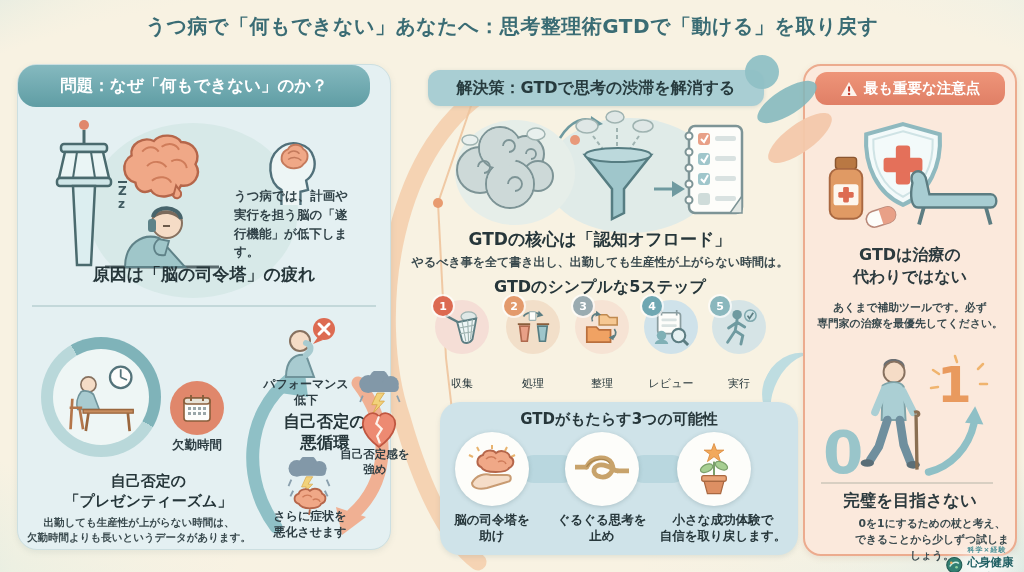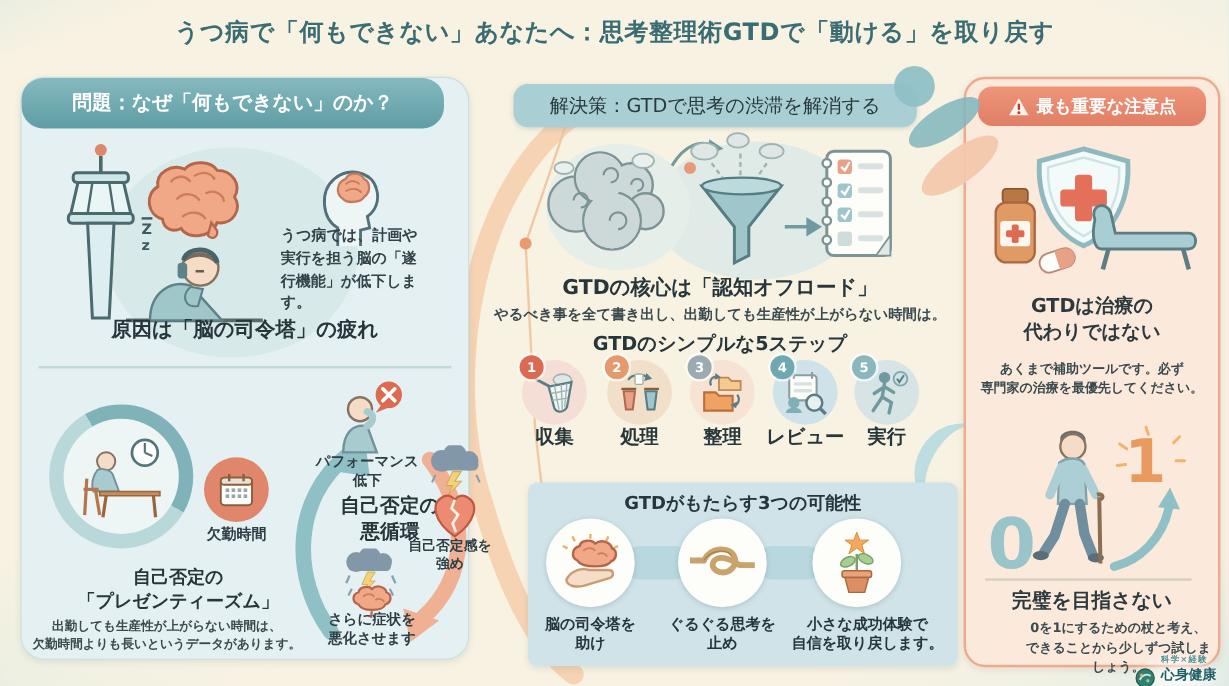--- a/index.html
+++ b/index.html
@@ -8,31 +8,31 @@
     background:
       radial-gradient(130% 90% at 50% 45%, rgba(248,242,226,1) 55%, rgba(248,242,226,0) 78%),
       linear-gradient(100deg,#cfe5e0 0%,#e8efe2 10%,#f8f2e3 30%,#f8f2e3 66%,#e6efe7 88%,#d5e8e5 100%);}
   .abs{position:absolute;}
   .pre{white-space:pre-line;}
   .ctr{text-align:center;}
   #page-title{left:0;right:0;top:13px;text-align:center;font-size:20px;font-weight:700;color:#3a6c74;letter-spacing:.5px;}
   
   #problem-panel{left:17px;top:64px;width:372px;height:484px;background:#e4f0f2;border:1.5px solid #ccdfe1;border-radius:20px;box-shadow:0 2px 6px rgba(90,120,125,.12);}
   #problem-header{left:0;top:0;right:20px;height:42px;background:linear-gradient(180deg,#85b9bf,#5f9da4);border-radius:18px;display:flex;align-items:center;justify-content:center;color:#fff;font-size:16.5px;font-weight:700;}
-  #solution-header{left:428px;top:70px;width:336px;height:36px;background:#a9ced3;border-radius:12px;display:flex;align-items:center;justify-content:center;color:#273b3e;font-size:16px;font-weight:400;box-shadow:0 1px 4px rgba(90,120,125,.2);}
+  #solution-header{left:428px;top:70px;width:336px;height:36px;background:#a9ced3;border-radius:12px;display:flex;align-items:center;justify-content:center;color:#273b3e;font-size:16px;font-weight:700;box-shadow:0 1px 4px rgba(90,120,125,.2);}
   #caution-panel{left:803px;top:64px;width:210px;height:488px;background:#fbe9dc;border:2px solid #ecab8e;border-radius:18px;box-shadow:0 2px 6px rgba(160,110,90,.15);}
   #caution-header{left:10px;right:10px;top:6px;height:33px;background:linear-gradient(180deg,#ee9579,#e07f66);border-radius:12px;display:flex;align-items:center;justify-content:center;gap:6px;color:#fff;font-size:14.5px;font-weight:700;}
   .divider{height:1.5px;background:#c3d8da;}
   .lbl{font-weight:700;color:#2e3e44;text-align:center;line-height:1.3;}
   .body-txt{font-weight:600;color:#3a4a4e;line-height:1.5;}
   .step{position:absolute;width:76px;top:300px;text-align:center;}
   .step-circle{position:relative;width:54px;height:54px;border-radius:50%;margin:0 auto;display:flex;align-items:center;justify-content:center;}
   .badge{position:absolute;top:-4px;left:-2px;width:20px;height:20px;border-radius:50%;color:#fff;font-size:11px;font-weight:700;display:flex;align-items:center;justify-content:center;box-shadow:0 0 0 2px rgba(255,255,255,.65);}
-  .step-label{margin-top:0;font-size:16px;font-weight:700;color:#26363a;}
-  #benefits-card{left:440px;top:402px;width:358px;height:153px;background:#cfe3e9;border-radius:8px;box-shadow:0 2px 5px rgba(90,120,125,.15);}
+  .step-label{margin-top:22px;font-size:11px;font-weight:400;color:#26363a;}
+  #benefits-card{left:440px;top:402px;width:358px;height:153px;background:#cfe3e9;border-radius:20px;box-shadow:0 2px 5px rgba(90,120,125,.15);}
   .benefit-circle{position:absolute;top:30px;width:74px;height:74px;border-radius:50%;background:#fdfdfa;box-shadow:0 1px 4px rgba(70,100,105,.25);display:flex;align-items:center;justify-content:center;}
   .benefit-conn{position:absolute;top:53px;height:28px;background:#b9d7df;border-radius:14px;}
   #footer-logo{left:942px;top:543px;display:flex;align-items:center;gap:5px;z-index:9;
     background:radial-gradient(closest-side,rgba(255,255,255,.9),rgba(255,255,255,0));padding:2px 4px;border-radius:10px;}
   #donut{left:23px;top:272px;width:120px;height:120px;border-radius:50%;background:conic-gradient(from -30deg,#7fb3b9 0 150deg,#b9d8da 150deg 360deg);}
   #donut-inner{position:absolute;inset:12px;border-radius:50%;background:#eef6f5;display:flex;align-items:center;justify-content:center;}
   .deco{pointer-events:none;}
 </style>
 </head>
 <body>

